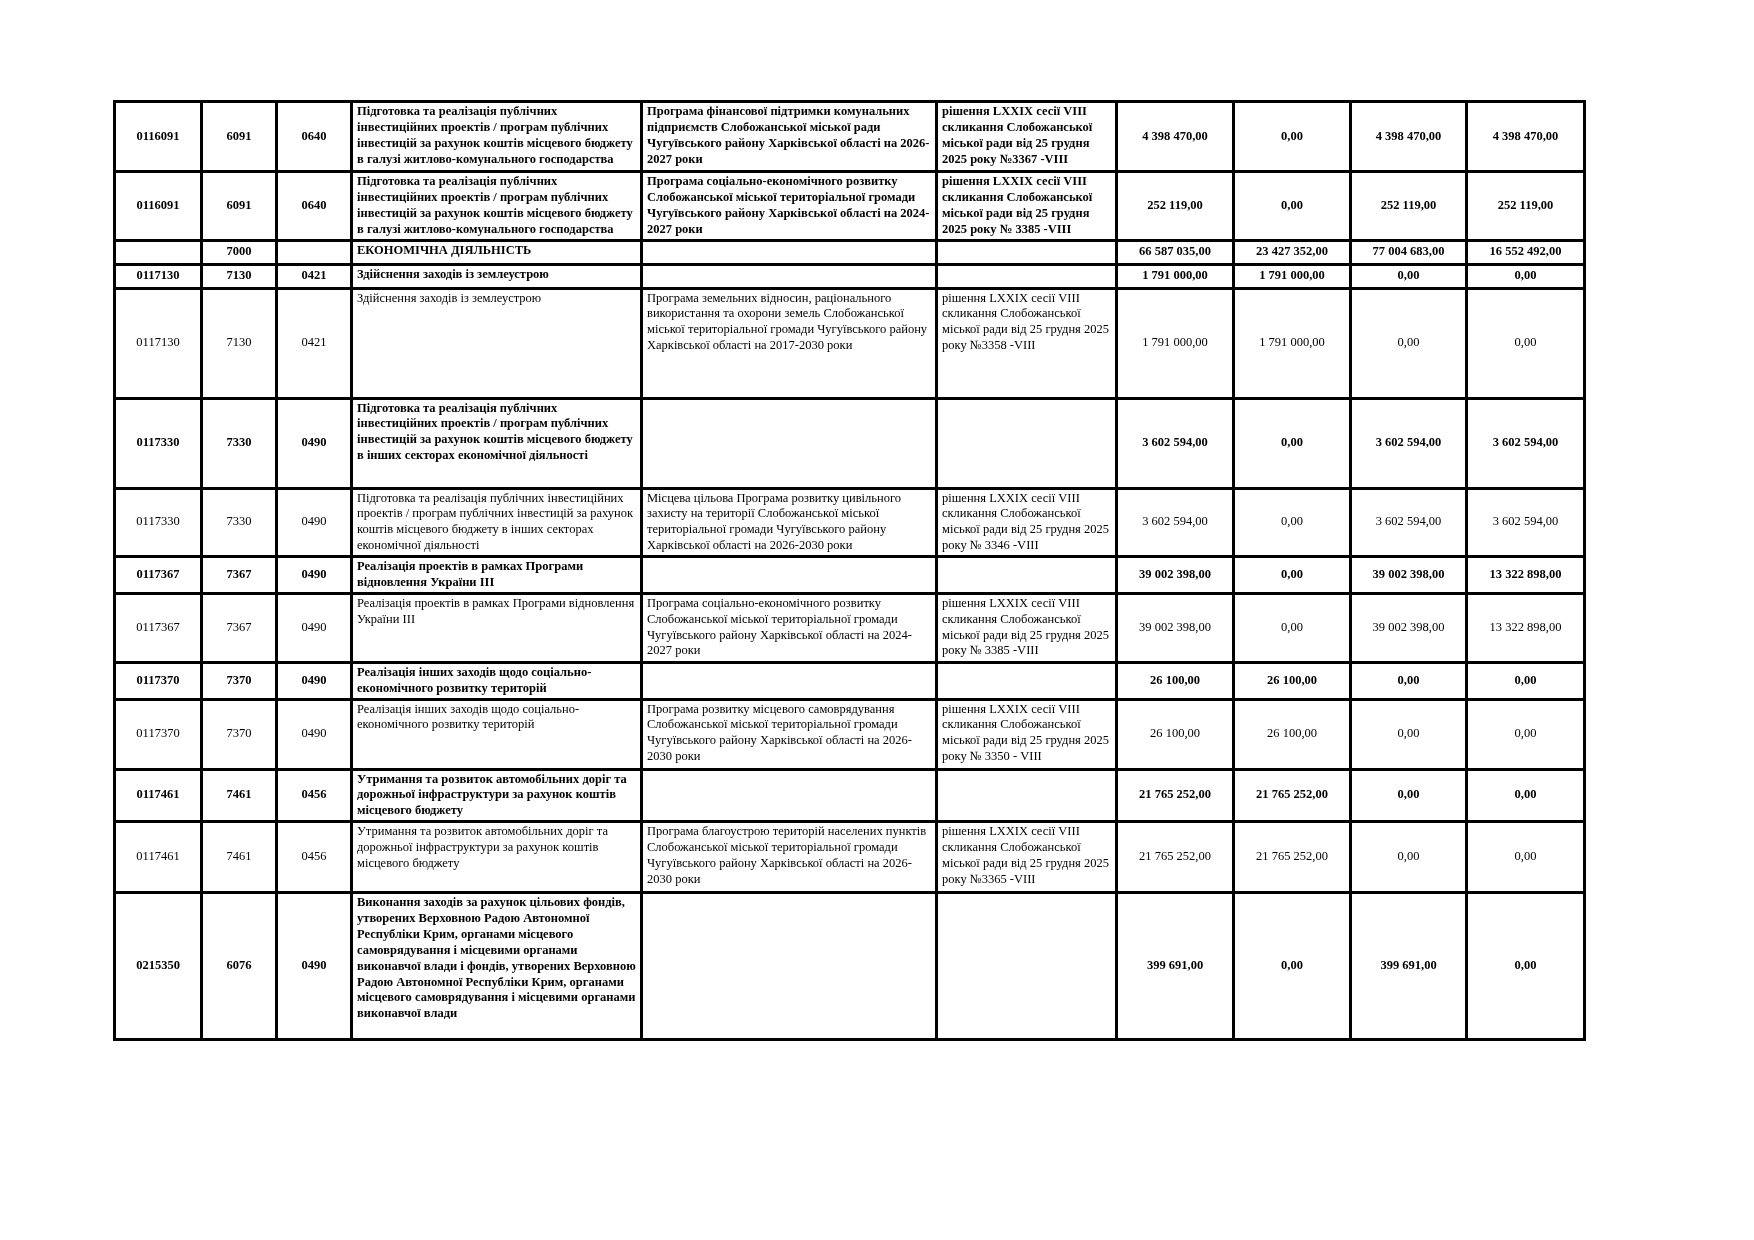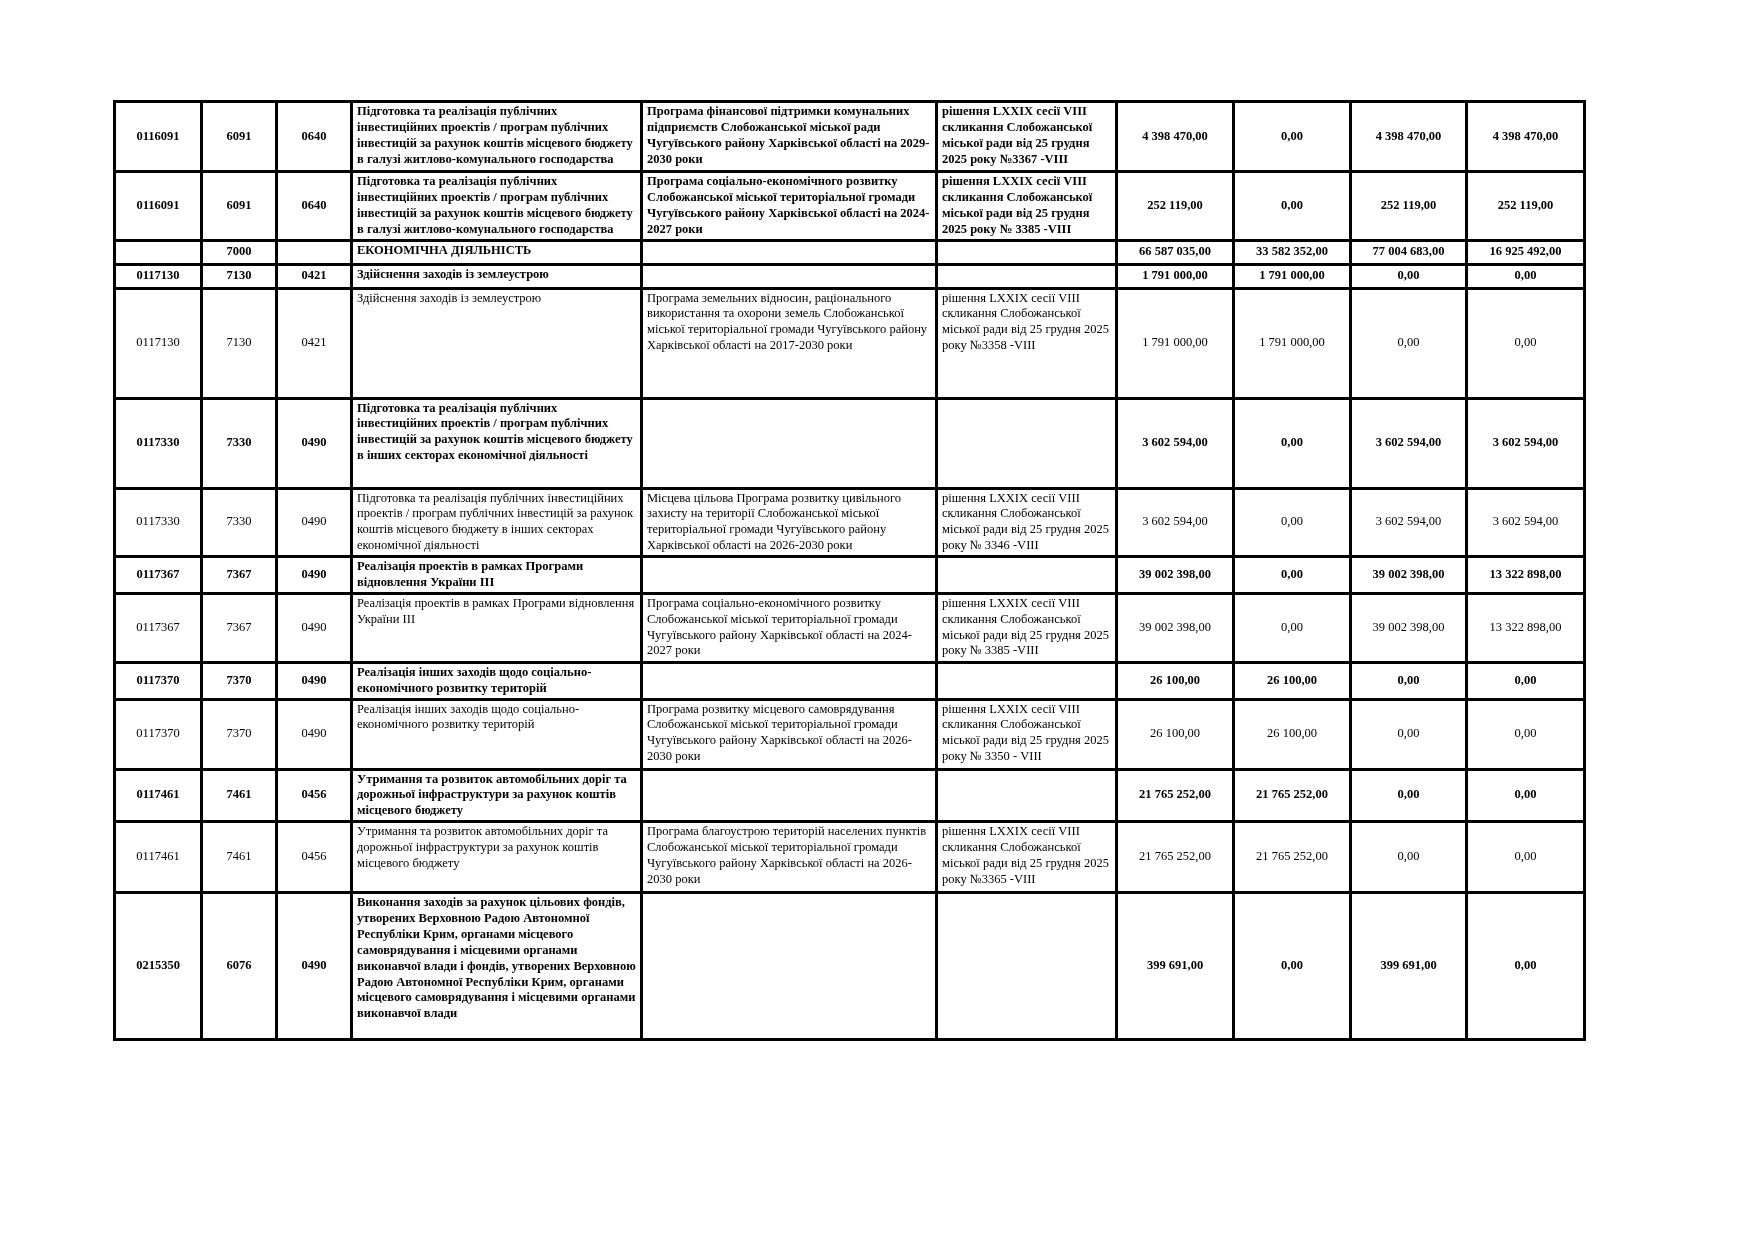--- a/index.html
+++ b/index.html
@@ -76,21 +76,21 @@
         <col style="width:117px">
         <col style="width:116px">
         <col style="width:118px">
       </colgroup>
       <tbody>
   <tr class="bold" style="height: 70px;">
     <td class="c-code">0116091</td>
     <td class="c-code">6091</td>
     <td class="c-code">0640</td>
     <td class="c-text">Підготовка та реалізація публічних інвестиційних проектів / програм публічних інвестицій за рахунок коштів місцевого бюджету в галузі житлово-комунального господарства</td>
-    <td class="c-text">Програма фінансової підтримки комунальних підприємств Слобожанської міської ради Чугуївського району  Харківської області на 2029-2030 роки</td>
+    <td class="c-text">Програма фінансової підтримки комунальних підприємств Слобожанської міської ради Чугуївського району  Харківської області на 2026-2027 роки</td>
     <td class="c-text">рішення LXXIX сесії VIII скликання  Слобожанської міської ради  від  25 грудня  2025 року №3367 -VIII</td>
     <td class="c-num">4 398 470,00</td>
     <td class="c-num">0,00</td>
     <td class="c-num">4 398 470,00</td>
     <td class="c-num">4 398 470,00</td>
   </tr>
 
   <tr class="bold" style="height: 62px;">
     <td class="c-code">0116091</td>
     <td class="c-code">6091</td>
@@ -105,23 +105,23 @@
   </tr>
 
   <tr class="bold" style="height: 24px;">
     <td class="c-code"></td>
     <td class="c-code">7000</td>
     <td class="c-code"></td>
     <td class="c-text">ЕКОНОМІЧНА ДІЯЛЬНІСТЬ</td>
     <td class="c-text"></td>
     <td class="c-text"></td>
     <td class="c-num">66 587 035,00</td>
-    <td class="c-num">33 582 352,00</td>
+    <td class="c-num">23 427 352,00</td>
     <td class="c-num">77 004 683,00</td>
-    <td class="c-num">16 925 492,00</td>
+    <td class="c-num">16 552 492,00</td>
   </tr>
 
   <tr class="bold" style="height: 24px;">
     <td class="c-code">0117130</td>
     <td class="c-code">7130</td>
     <td class="c-code">0421</td>
     <td class="c-text">Здійснення  заходів із землеустрою</td>
     <td class="c-text"></td>
     <td class="c-text"></td>
     <td class="c-num">1 791 000,00</td>

